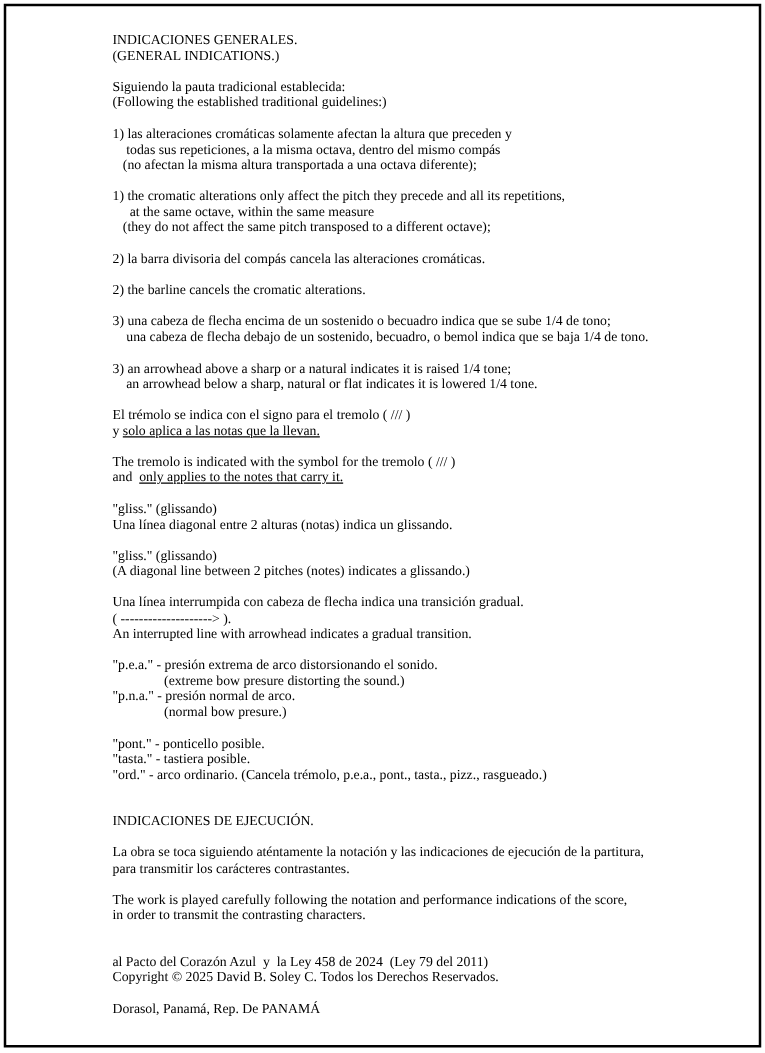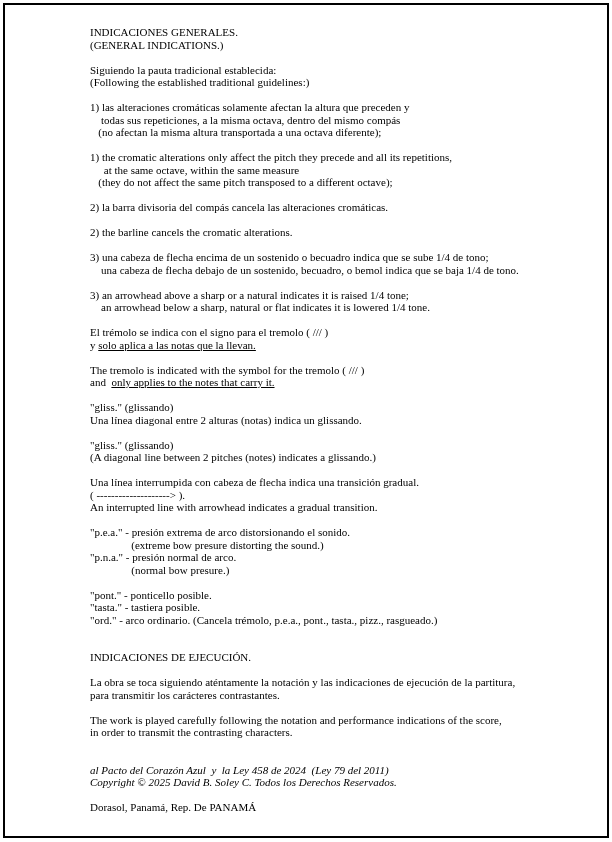--- a/index.html
+++ b/index.html
@@ -34,21 +34,20 @@
     line-height: 12.5px;
     white-space: pre;
   }
   .block {
     margin: 0 0 12.5px 0;
   }
   .block.gap-large {
     margin-top: 25px;
   }
   .block.italic {
-    font-style: italic;
   }
   .line {
     min-height: 12.5px;
   }
   .bold-underline {
     font-weight: normal;
     text-decoration: underline;
   }
 </style>
 </head>

